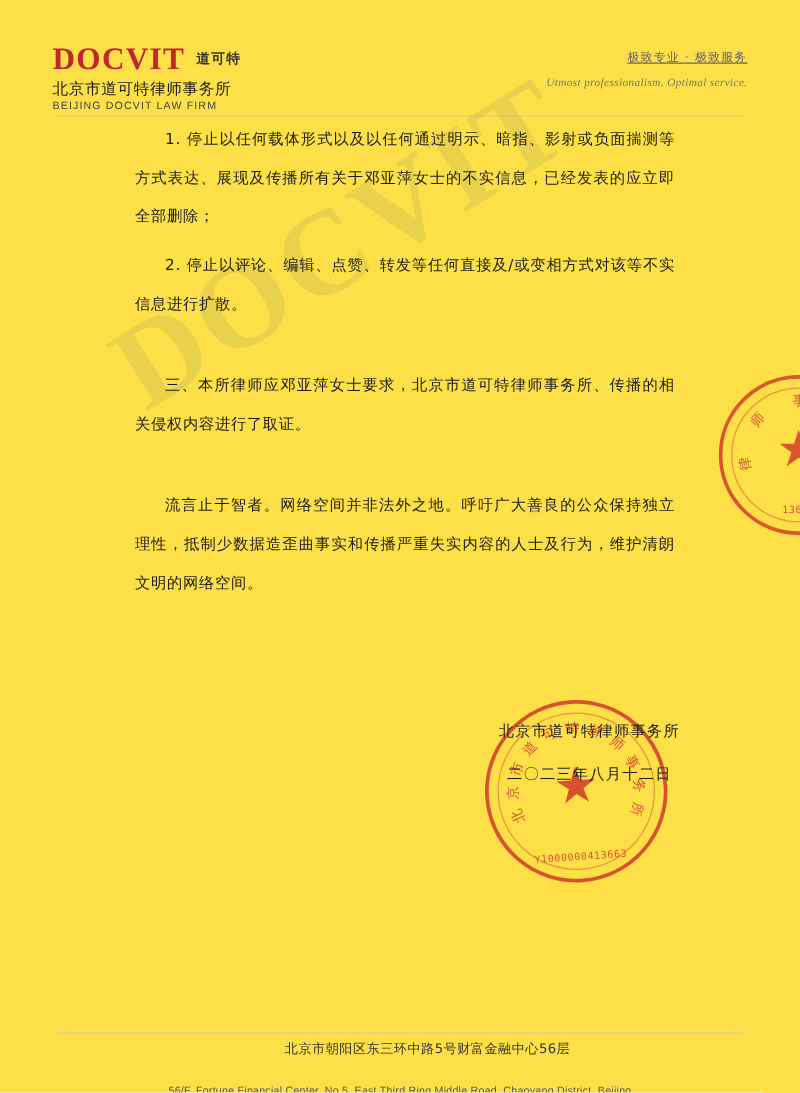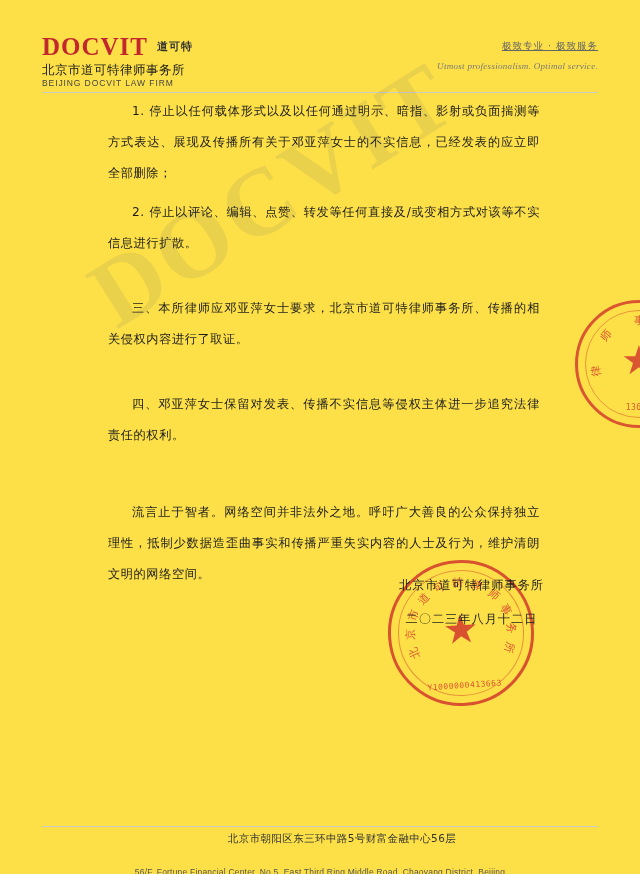--- a/index.html
+++ b/index.html
@@ -261,21 +261,20 @@
     </div>
   </div>
   <div class="rule"></div>
 
   <div class="watermark">DOCVIT</div>
 
   <div class="doc-body">
     <p class="para indent">1. 停止以任何载体形式以及以任何通过明示、暗指、影射或负面揣测等方式表达、展现及传播所有关于邓亚萍女士的不实信息，已经发表的应立即全部删除；</p>
     <p class="para indent gap-lg">2. 停止以评论、编辑、点赞、转发等任何直接及/或变相方式对该等不实信息进行扩散。</p>
     <p class="para indent gap-lg">三、本所律师应邓亚萍女士要求，北京市道可特律师事务所、传播的相关侵权内容进行了取证。</p>
-    <p class="para indent gap-xl">四、邓亚萍女士保留对发表、传播不实信息等侵权主体进一步追究法律责任的权利。</p>
     <p class="para indent gap-xl">流言止于智者。网络空间并非法外之地。呼吁广大善良的公众保持独立理性，抵制少数据造歪曲事实和传播严重失实内容的人士及行为，维护清朗文明的网络空间。</p>
   </div>
 
   <div class="sign-block">
     <div class="sign-firm">北京市道可特律师事务所</div>
     <div class="sign-date">二〇二三年八月十二日</div>
   </div>
 
   <div class="seal seal-main">
     <div class="seal-inner-line"></div>

